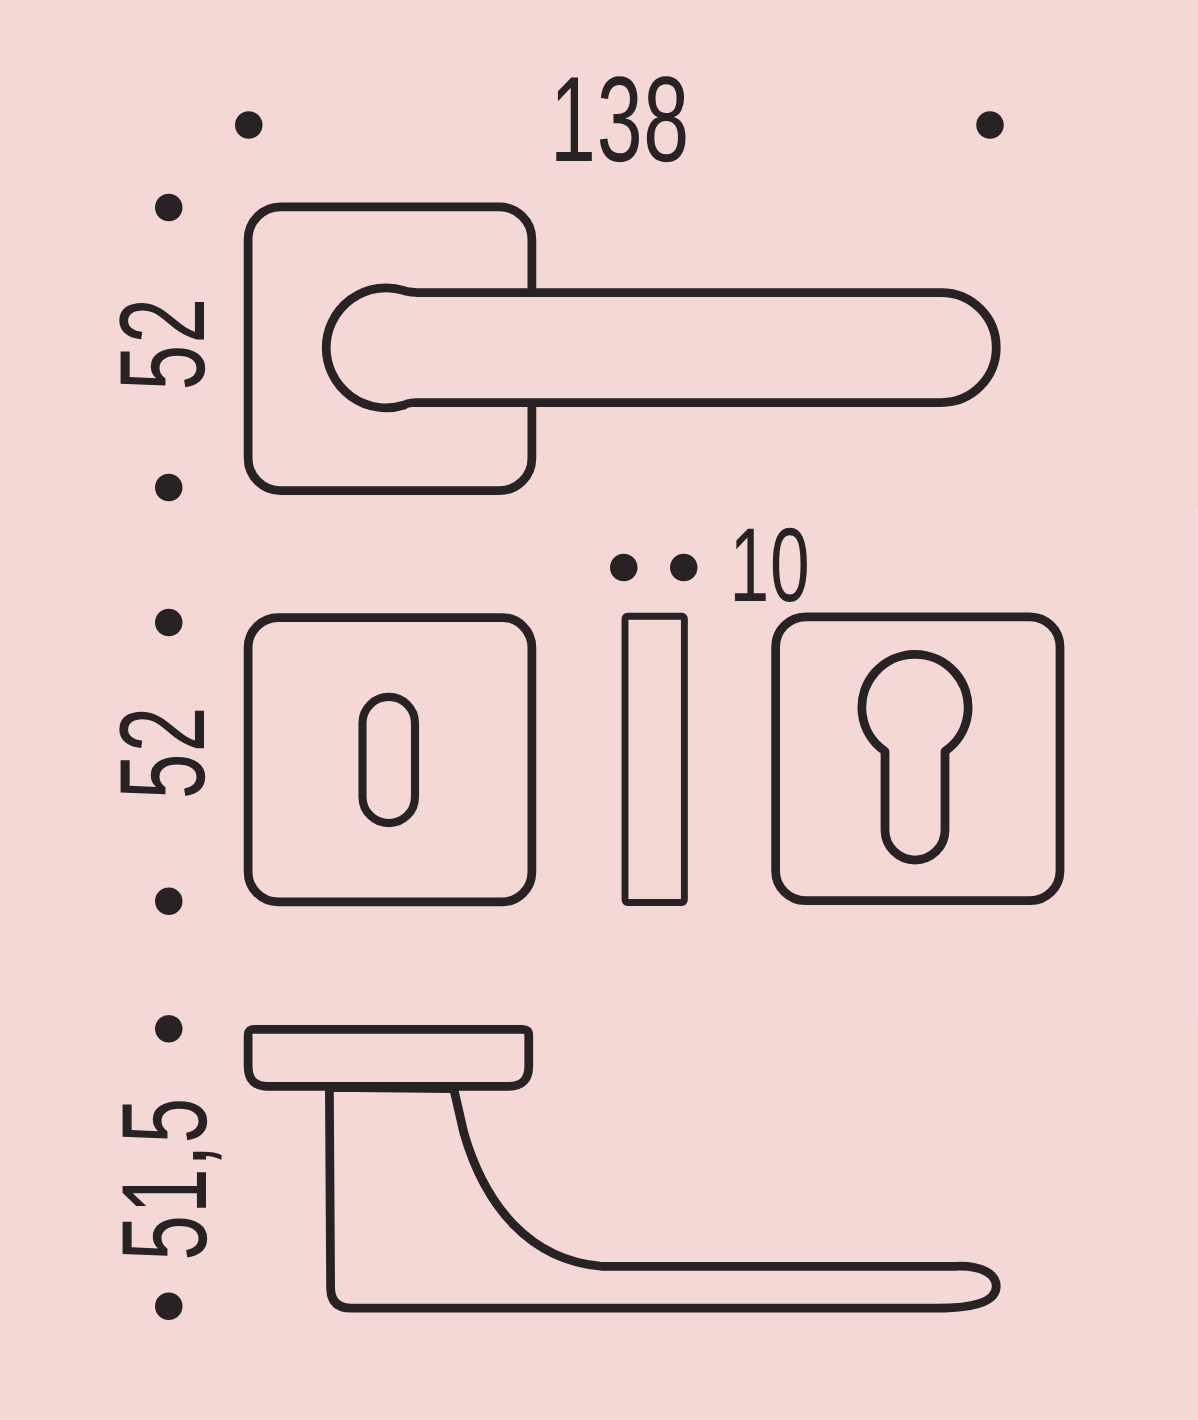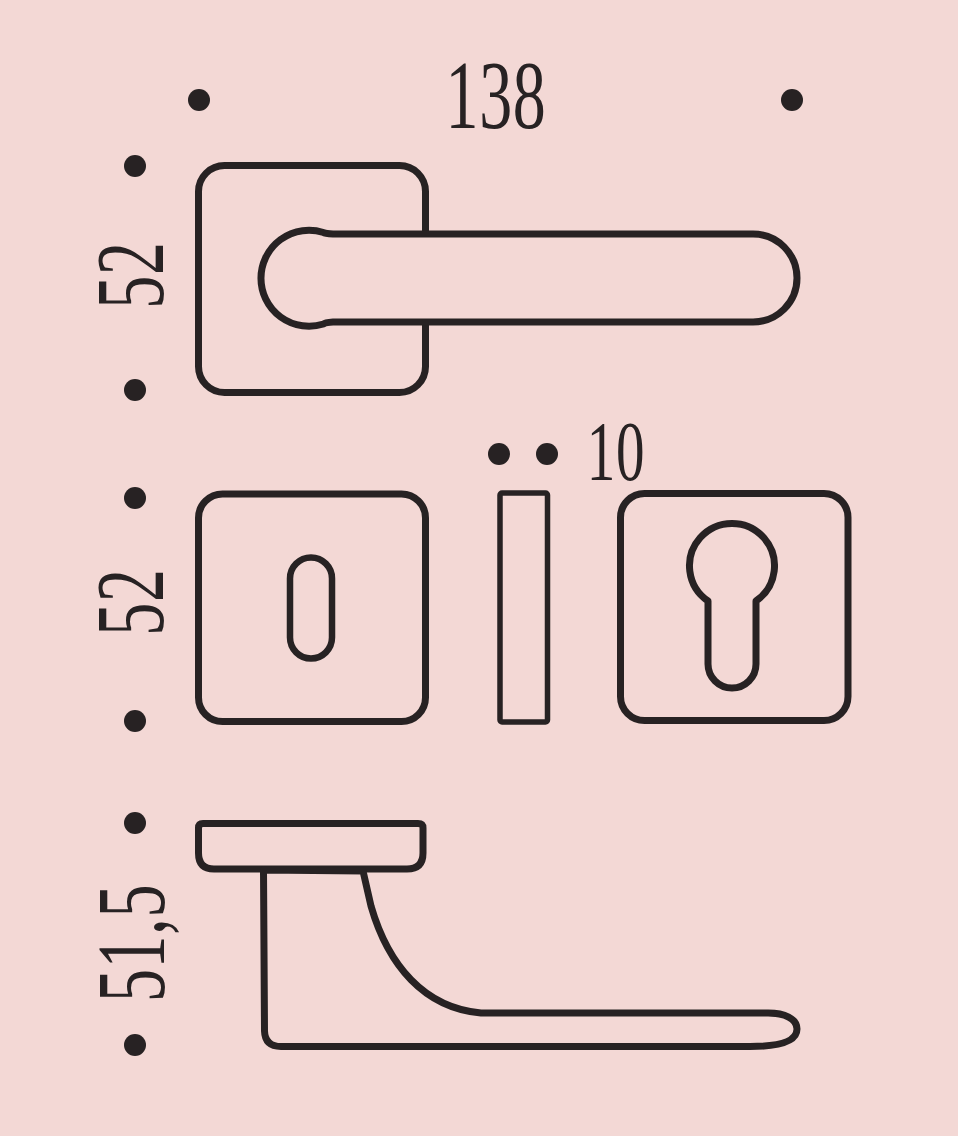--- a/index.html
+++ b/index.html
@@ -1,21 +1,21 @@
 <!DOCTYPE html>
 <html style="--bg: #f3d8d5; --ink: #272223;"><head>
 <meta charset="utf-8">
 <style>
   html,body{margin:0;padding:0;}
   .canvas{
     position:relative;
     width:958px;height:1136px;
     background:var(--bg,#f3d8d5);
     overflow:hidden;
-    font-family:Liberation Serif, serif;
+    font-family:Liberation Sans, sans-serif;
   }
   .drawing-svg{position:absolute;left:0;top:0;}
   .dim-label{
     position:absolute;
     color:var(--ink,#272223);
     font-weight:300;
     line-height:1;
     white-space:nowrap;
     letter-spacing:1px;
   }

